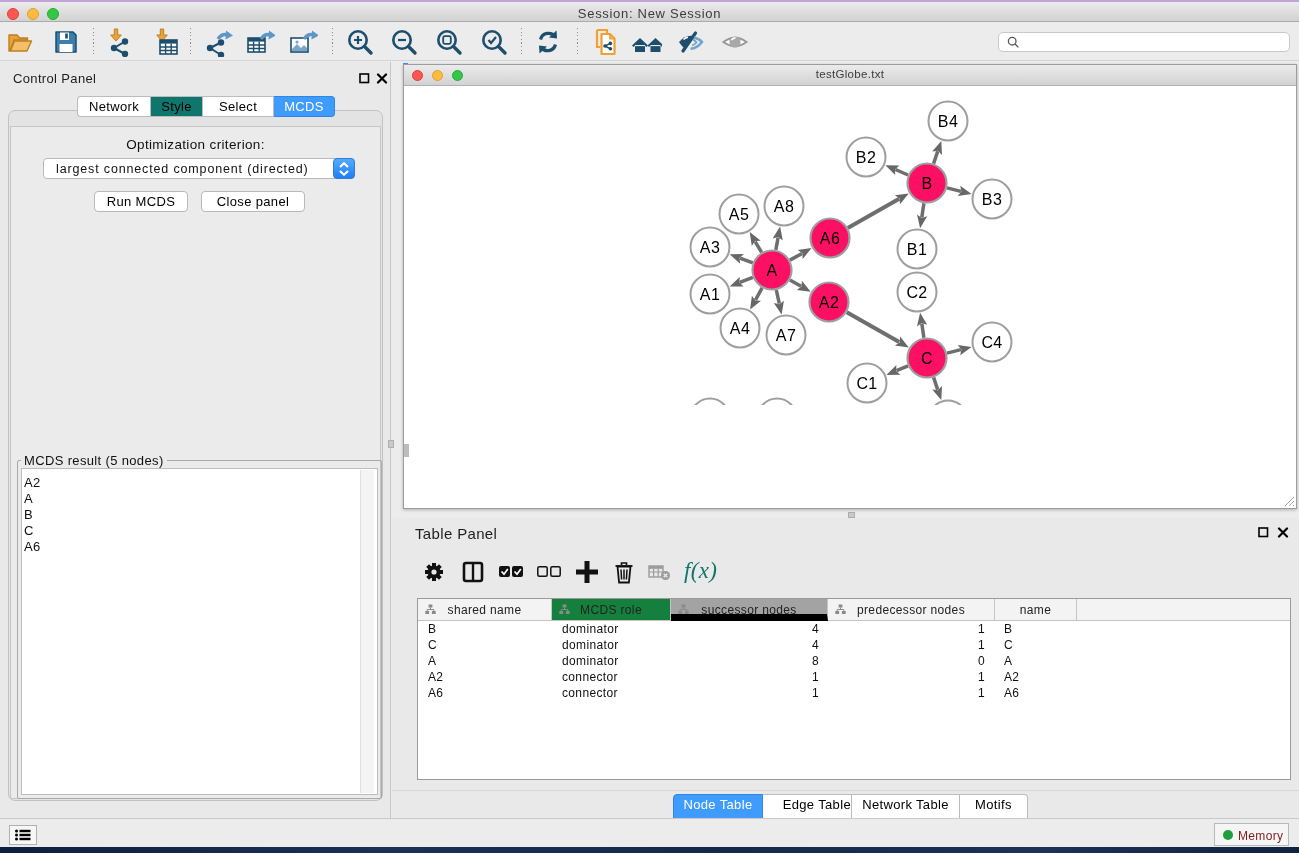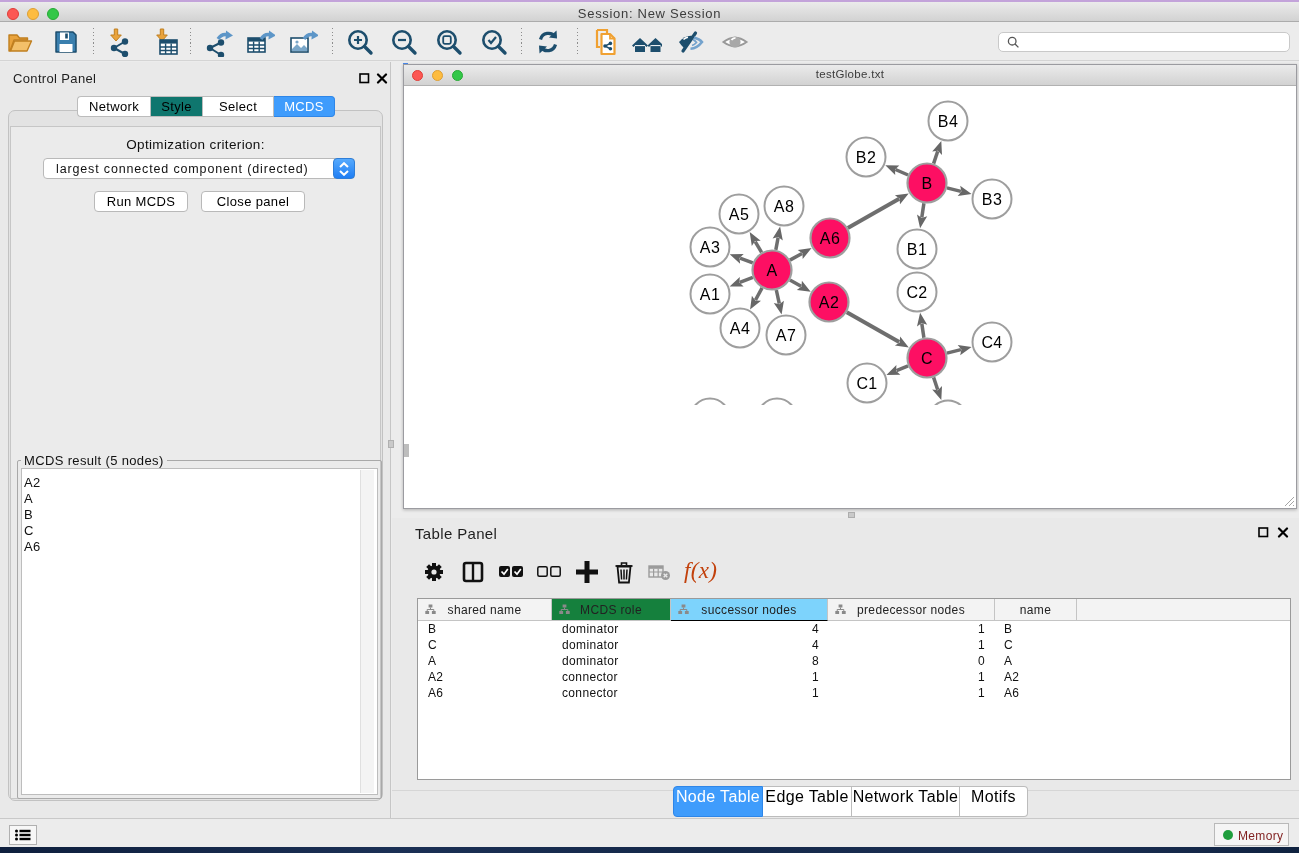--- a/index.html
+++ b/index.html
@@ -335,21 +335,21 @@
 <path d="M9.5 5 v-2 h5 v2" fill="none" stroke="#111" stroke-width="1.6"></path>
 <path d="M9 9.5 l0.6 10 M12 9.5 v10 M15 9.5 l-0.6 10" stroke="#111" stroke-width="1.5"></path>
     </svg>
 <svg class="abs" style="left:256px;top:42px" width="24" height="24" viewBox="0 0 24 24">
       <rect x="1" y="6" width="14" height="11" fill="none" stroke="#9b9b9b" stroke-width="1.4"></rect>
       <rect x="1" y="6" width="14" height="2.8" fill="#9b9b9b"></rect>
 <path d="M1 12 h14 M5.6 8.8 v8.2 M10.2 8.8 v8.2" stroke="#9b9b9b" stroke-width="1.2"></path>
 <circle cx="17.5" cy="15.5" r="4.5" fill="#9b9b9b"></circle>
       <path d="M15.7 13.7 l3.6 3.6 M19.3 13.7 l-3.6 3.6" stroke="#e9e9e9" stroke-width="1.4"></path>
     </svg>
-<div class="abs" style="left:292px;top:40px;font-family:'Liberation Serif',serif;font-style:italic;font-size:23px;color:#c2410c">f(x)</div>
+<div class="abs" style="left:292px;top:40px;font-family:'Liberation Serif',serif;font-style:italic;font-size:23px;color:#0f766e">f(x)</div>
 
   <div class="abs" style="left:25px;top:80px;width:874px;height:182px;background:#fff;border:1px solid #9a9a9a">
 <div style="position:absolute;left:0;top:0;width:872px;height:22px;background:#f3f3f3;border-bottom:1px solid #c4c4c4"></div>
 <div style="position:absolute;left:0px;top:0;width:134px;height:22px;border-right:1px solid #c4c4c4;border-bottom:1px solid #c4c4c4;background:#f3f3f3">
         <svg width="11" height="11" viewBox="0 0 11 11" style="position:absolute;left:7px;top:5px">
           <rect x="3.6" y="0.5" width="3.8" height="3" fill="#8a8a8a"></rect>
           <rect x="0.3" y="7" width="3.8" height="3" fill="#8a8a8a"></rect>
           <rect x="6.9" y="7" width="3.8" height="3" fill="#8a8a8a"></rect>
           <path d="M5.5 3.5 v2 M2.2 7 v-1.5 h6.6 V7" fill="none" stroke="#8a8a8a" stroke-width="1"></path>
         </svg>
@@ -357,21 +357,21 @@
       </div>
 <div style="position:absolute;left:134px;top:0;width:119px;height:22px;border-right:1px solid #c4c4c4;border-bottom:1px solid #c4c4c4;background:#15803d">
         <svg width="11" height="11" viewBox="0 0 11 11" style="position:absolute;left:7px;top:5px">
           <rect x="3.6" y="0.5" width="3.8" height="3" fill="#8a8a8a"></rect>
           <rect x="0.3" y="7" width="3.8" height="3" fill="#8a8a8a"></rect>
           <rect x="6.9" y="7" width="3.8" height="3" fill="#8a8a8a"></rect>
           <path d="M5.5 3.5 v2 M2.2 7 v-1.5 h6.6 V7" fill="none" stroke="#8a8a8a" stroke-width="1"></path>
         </svg>
         <div style="position:absolute;left:0;right:0;top:4px;text-align:center;font-size:12px;color:#222">MCDS role</div>
       </div>
-<div style="position:absolute;left:253px;top:0;width:157px;height:22px;border-right:1px solid #c4c4c4;border-bottom:1px solid #000000;background:#7dd3fc">
+<div style="position:absolute;left:253px;top:0;width:157px;height:22px;border-right:1px solid #c4c4c4;border-bottom:7px solid #000000;background:#a3a3a3">
         <svg width="11" height="11" viewBox="0 0 11 11" style="position:absolute;left:7px;top:5px">
           <rect x="3.6" y="0.5" width="3.8" height="3" fill="#8a8a8a"></rect>
           <rect x="0.3" y="7" width="3.8" height="3" fill="#8a8a8a"></rect>
           <rect x="6.9" y="7" width="3.8" height="3" fill="#8a8a8a"></rect>
           <path d="M5.5 3.5 v2 M2.2 7 v-1.5 h6.6 V7" fill="none" stroke="#8a8a8a" stroke-width="1"></path>
         </svg>
         <div style="position:absolute;left:0;right:0;top:4px;text-align:center;font-size:12px;color:#222">successor nodes</div>
       </div>
 <div style="position:absolute;left:410px;top:0;width:167px;height:22px;border-right:1px solid #c4c4c4;border-bottom:1px solid #c4c4c4;background:#f3f3f3">
         <svg width="11" height="11" viewBox="0 0 11 11" style="position:absolute;left:7px;top:5px">
@@ -406,23 +406,23 @@
 <div style="position:absolute;left:410px;top:71px;width:157px;text-align:right;font-size:12px;color:#111">1</div>
 <div style="position:absolute;left:586px;top:71px;font-size:12px;color:#111">A2</div>
 <div style="position:absolute;left:10px;top:87px;font-size:12px;color:#111">A6</div>
 <div style="position:absolute;left:144px;top:87px;font-size:12px;color:#111">connector</div>
 <div style="position:absolute;left:253px;top:87px;width:148px;text-align:right;font-size:12px;color:#111">1</div>
 <div style="position:absolute;left:410px;top:87px;width:157px;text-align:right;font-size:12px;color:#111">1</div>
 <div style="position:absolute;left:586px;top:87px;font-size:12px;color:#111">A6</div>
   </div>
   <div class="abs" style="left:0;top:272px;width:907px;height:1px;background:#d6d6d6"></div>
 
-  <div class="abs" style="left:281px;top:268px;height:31px;display:flex;font-size:16px">
+  <div class="abs" style="left:281px;top:276px;height:31px;display:flex;font-size:13px">
     <div style="width:90px;background:#3f9cfc;border:1px solid #2e86e8;border-radius:4px 0 0 4px;text-align:center;line-height:20px;color:#fff">Node Table</div>
-    <div style="width:89px;background:#fff;border:1px solid #bcbcbc;border-left:none;text-align:center;line-height:20px">Edge Table</div>
+    <div style="width:89px;background:#fff;border:1px solid #bcbcbc;border-left:none;text-align:right;line-height:20px">Edge Table</div>
     <div style="width:108px;background:#fff;border:1px solid #bcbcbc;border-left:none;text-align:center;line-height:20px">Network Table</div>
     <div style="width:68px;background:#fff;border:1px solid #bcbcbc;border-left:none;border-radius:0 4px 4px 0;text-align:center;line-height:20px">Motifs</div>
   </div>
 </div>
 
 <div class="abs" style="left:0;top:818px;width:1299px;height:29px;background:#ececec;border-top:1px solid #c9c9c9">
   <div class="abs" style="left:9px;top:6px;width:28px;height:20px;background:#f7f7f7;border:1px solid #b0b0b0">
     <svg width="16" height="12" viewBox="0 0 16 12" style="position:absolute;left:5px;top:3px">
       <circle cx="1.5" cy="2" r="1.5" fill="#000"></circle>
         <rect x="4.5" y="0.8" width="11" height="2.4" fill="#000"></rect>

